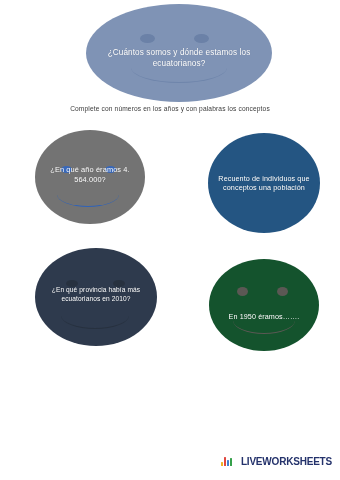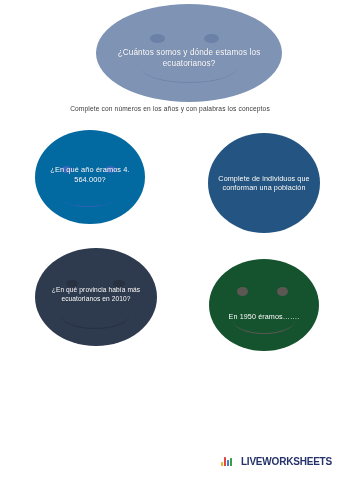--- a/index.html
+++ b/index.html
@@ -53,21 +53,21 @@
     position: absolute;
     z-index: 2;
     border-bottom-left-radius: 50%;
     border-bottom-right-radius: 50%;
     border-style: solid;
     border-color: transparent;
   }
 
   
   #bubble-title {
-    left: 96px;
+    left: 86px;
     top: 4px;
     width: 186px;
     height: 98px;
     background: #7f93b5;
   }
   #bubble-title .bubble-text {
     font-size: 8.2px;
     top: 6px;
   }
   #bubble-title .eye {
@@ -235,29 +235,29 @@
 
   <div class="bubble" id="bubble-title" style="background: rgb(127, 147, 181);">
     <span class="eye left"></span>
     <span class="eye right"></span>
     <span class="mouth"></span>
     <span class="bubble-text">¿Cuántos somos y dónde estamos los ecuatorianos?</span>
   </div>
 
   <div id="instruction">Complete con números en los años y con palabras los conceptos</div>
 
-  <div class="bubble" id="bubble-year" style="background: #0369a1;">
+  <div class="bubble" id="bubble-year" style="background: #737373;">
     <span class="eye left"></span>
     <span class="eye right"></span>
     <span class="mouth"></span>
     <span class="bubble-text">¿En qué año éramos 4. 564.000?</span>
   </div>
 
   <div class="bubble" id="bubble-definition" style="background: rgb(36, 85, 130);">
-    <span class="bubble-text">Complete de individuos que conforman una población</span>
+    <span class="bubble-text">Recuento de individuos que conceptos una población</span>
   </div>
 
   <div class="bubble" id="bubble-province" style="background: rgb(46, 58, 77);">
     <span class="eye left"></span>
     <span class="eye right"></span>
     <span class="mouth"></span>
     <span class="bubble-text">¿En qué provincia había más ecuatorianos en 2010?</span>
   </div>
 
   <div class="bubble" id="bubble-1950" style="background: #14532d;">

